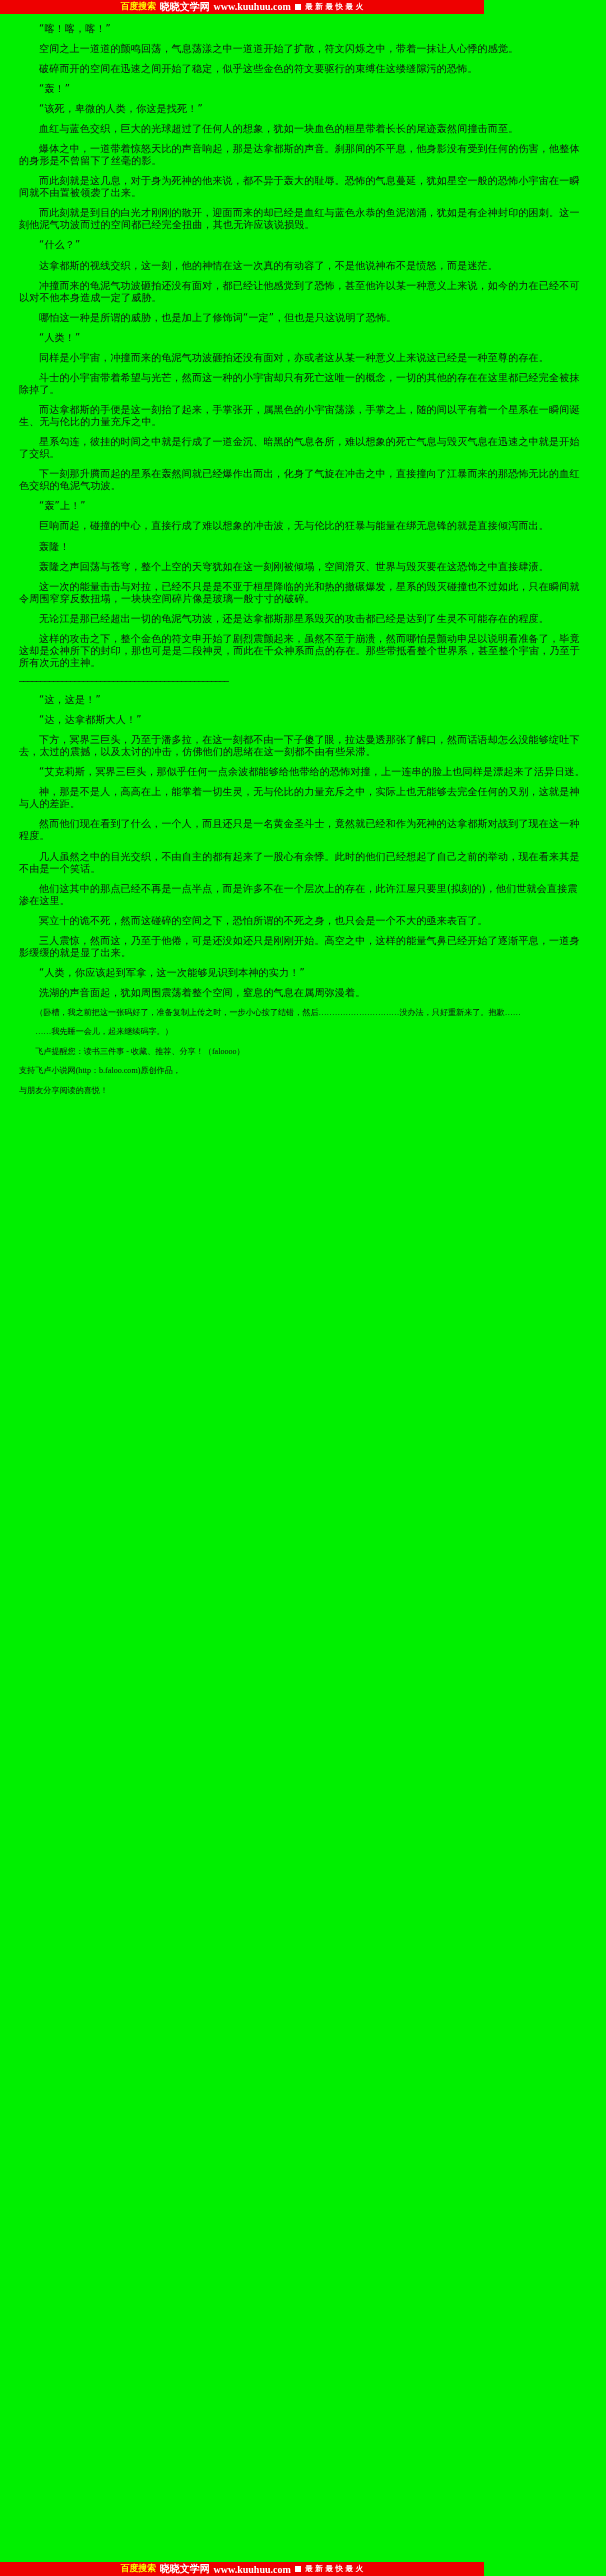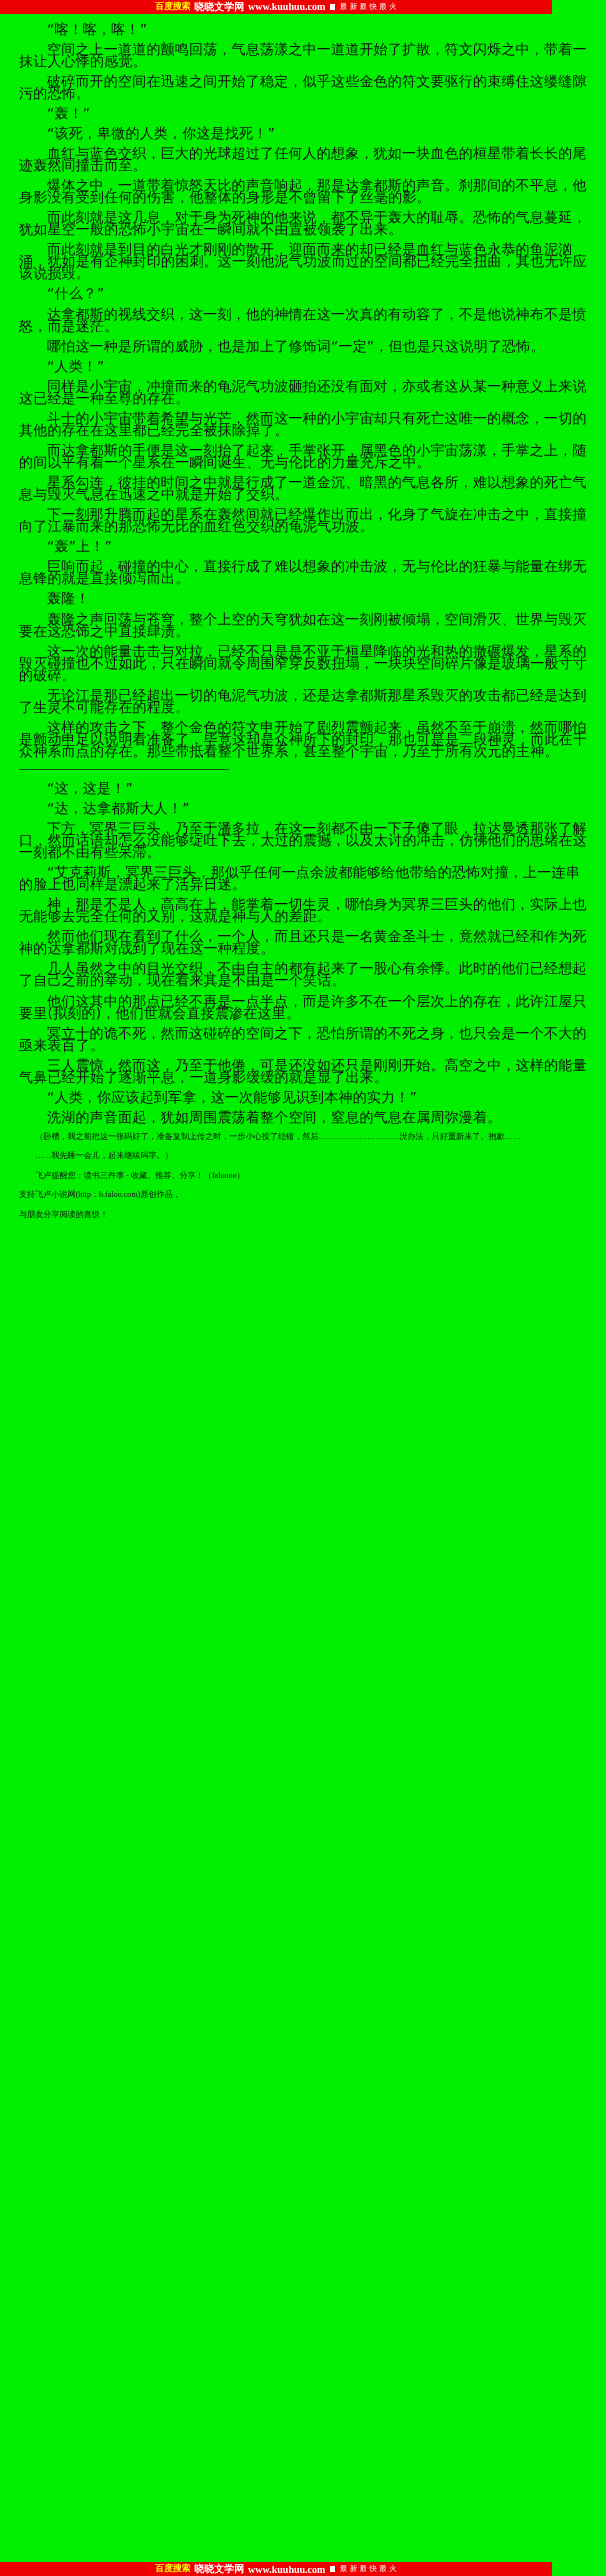--- a/index.html
+++ b/index.html
@@ -13,21 +13,21 @@
   }
   .page {
     width: 606px;
     min-height: 2576px;
     background: #00F000;
     position: relative;
     box-sizing: border-box;
   }
   
   .banner {
-    width: 552px;
+    width: 484px;
     height: 13.8px;
     background: #EE0000;
     display: flex;
     align-items: center;
     justify-content: center;
     overflow: hidden;
     white-space: nowrap;
   }
   .banner-inner {
     display: flex;
@@ -51,38 +51,38 @@
   }
   .banner-url {
     color: #FFFFFF;
     font-size: 10px;
     font-weight: bold;
     font-family: "Liberation Serif", serif;
   }
   .banner-tail {
     color: #FFFFFF;
     font-size: 7.5px;
-    font-weight: normal;
+    font-weight: bold;
   }
   .banner-sq {
     display: inline-block;
     width: 5.6px;
     height: 5.6px;
     background: #FFFFFF;
     margin: 0 0.6px;
   }
 
   
   .content {
     padding: 8.8px 19px 3.8px 19px;
     box-sizing: border-box;
   }
   p.para {
     margin: 0 0 8.1px 0;
-    font-size: 14px;
+    font-size: 10px;
     line-height: 12px;
     color: #101010;
     text-indent: 2em;
     font-family: "DejaVu Sans", sans-serif;
     letter-spacing: 0.2px;
   }
   .divider {
     margin: 2.5px 0 7.5px 0;
     font-size: 8.1px;
     line-height: 9.4px;
@@ -129,20 +129,21 @@
     <p class="para">空间之上一道道的颤鸣回荡，气息荡漾之中一道道开始了扩散，符文闪烁之中，带着一抹让人心悸的感觉。</p>
     <p class="para">破碎而开的空间在迅速之间开始了稳定，似乎这些金色的符文要驱行的束缚住这缕缝隙污的恐怖。</p>
     <p class="para">“轰！”</p>
     <p class="para">“该死，卑微的人类，你这是找死！”</p>
     <p class="para">血红与蓝色交织，巨大的光球超过了任何人的想象，犹如一块血色的桓星带着长长的尾迹轰然间撞击而至。</p>
     <p class="para">爆体之中，一道带着惊怒天比的声音响起，那是达拿都斯的声音。刹那间的不平息，他身影没有受到任何的伤害，他整体的身形是不曾留下了丝毫的影。</p>
     <p class="para">而此刻就是这几息，对于身为死神的他来说，都不异于轰大的耻辱。恐怖的气息蔓延，犹如星空一般的恐怖小宇宙在一瞬间就不由置被领袭了出来。</p>
     <p class="para">而此刻就是到目的白光才刚刚的散开，迎面而来的却已经是血红与蓝色永恭的鱼泥汹涌，犹如是有企神封印的困刺。这一刻他泥气功波而过的空间都已经完全扭曲，其也无许应该说损毁。</p>
     <p class="para">“什么？”</p>
     <p class="para">达拿都斯的视线交织，这一刻，他的神情在这一次真的有动容了，不是他说神布不是愤怒，而是迷茫。</p>
+    <p class="para">冲撞而来的龟泥气功波砸拍还没有面对，都已经让他感觉到了恐怖，甚至他许以某一种意义上来说，如今的力在已经不可以对不他本身造成一定了威胁。</p>
     <p class="para">哪怕这一种是所谓的威胁，也是加上了修饰词“一定”，但也是只这说明了恐怖。</p>
     <p class="para">“人类！”</p>
     <p class="para">同样是小宇宙，冲撞而来的龟泥气功波砸拍还没有面对，亦或者这从某一种意义上来说这已经是一种至尊的存在。</p>
     <p class="para">斗士的小宇宙带着希望与光芒，然而这一种的小宇宙却只有死亡这唯一的概念，一切的其他的存在在这里都已经完全被抹除掉了。</p>
     <p class="para">而达拿都斯的手便是这一刻抬了起来，手掌张开，属黑色的小宇宙荡漾，手掌之上，随的间以平有着一个星系在一瞬间诞生、无与伦比的力量充斥之中。</p>
     <p class="para">星系勾连，彼挂的时间之中就是行成了一道金沉、暗黑的气息各所，难以想象的死亡气息与毁灭气息在迅速之中就是开始了交织。</p>
     <p class="para">下一刻那升腾而起的星系在轰然间就已经爆作出而出，化身了气旋在冲击之中，直接撞向了江暴而来的那恐怖无比的血红色交织的龟泥气功波。</p>
     <p class="para">“轰”上！”</p>
     <p class="para">巨响而起，碰撞的中心，直接行成了难以想象的冲击波，无与伦比的狂暴与能量在绑无息锋的就是直接倾泻而出。</p>
     <p class="para">轰隆！</p>
@@ -150,21 +151,21 @@
     <p class="para">这一次的能量击击与对拉，已经不只是是不亚于桓星降临的光和热的撤碾爆发，星系的毁灭碰撞也不过如此，只在瞬间就令周围窄穿反数扭塌，一块块空间碎片像是玻璃一般寸寸的破碎。</p>
     <p class="para">无论江是那已经超出一切的龟泥气功波，还是达拿都斯那星系毁灭的攻击都已经是达到了生灵不可能存在的程度。</p>
     <p class="para">这样的攻击之下，整个金色的符文申开始了剧烈震颤起来，虽然不至于崩溃，然而哪怕是颤动申足以说明看准备了，毕竟这却是众神所下的封印，那也可是是二段神灵，而此在千众神系而点的存在。那些带抵看整个世界系，甚至整个宇宙，乃至于所有次元的主神。</p>
 
     <div class="divider">─────────────────────────────────────────────────</div>
 
     <p class="para">“这，这是！”</p>
     <p class="para">“达，达拿都斯大人！”</p>
     <p class="para">下方，冥界三巨头，乃至于潘多拉，在这一刻都不由一下子傻了眼，拉达曼透那张了解口，然而话语却怎么没能够绽吐下去，太过的震撼，以及太讨的冲击，仿佛他们的思绪在这一刻都不由有些呆滞。</p>
     <p class="para">“艾克莉斯，冥界三巨头，那似乎任何一点余波都能够给他带给的恐怖对撞，上一连串的脸上也同样是漂起来了活异日迷。</p>
-    <p class="para">神，那是不是人，高高在上，能掌着一切生灵，哪怕身为冥界三巨头的他们，实际上也无能够去完全任何的又别，这就是神与人的差距。</p>
+    <p class="para">神，那是不是人，高高在上，能掌着一切生灵，无与伦比的力量充斥之中，实际上也无能够去完全任何的又别，这就是神与人的差距。</p>
     <p class="para">然而他们现在看到了什么，一个人，而且还只是一名黄金圣斗士，竟然就已经和作为死神的达拿都斯对战到了现在这一种程度。</p>
     <p class="para">几人虽然之中的目光交织，不由自主的都有起来了一股心有余悸。此时的他们已经想起了自己之前的举动，现在看来其是不由是一个笑话。</p>
     <p class="para">他们这其中的那点已经不再是一点半点，而是许多不在一个层次上的存在，此许江屋只要里(拟刻的)，他们世就会直接震渗在这里。</p>
     <p class="para">冥立十的诡不死，然而这碰碎的空间之下，恐怕所谓的不死之身，也只会是一个不大的亟来表百了。</p>
     <p class="para">三人震惊，然而这，乃至于他倦，可是还没如还只是刚刚开始。高空之中，这样的能量气鼻已经开始了逐渐平息，一道身影缓缓的就是显了出来。</p>
     <p class="para">“人类，你应该起到军拿，这一次能够见识到本神的实力！”</p>
     <p class="para">洗湖的声音面起，犹如周围震荡着整个空间，窒息的气息在属周弥漫着。</p>
 
     <div class="footer-block">
       <p class="indent1">（卧槽，我之前把这一张码好了，准备复制上传之时，一步小心按了结错，然后…………………………没办法，只好重新来了。抱歉……</p>

